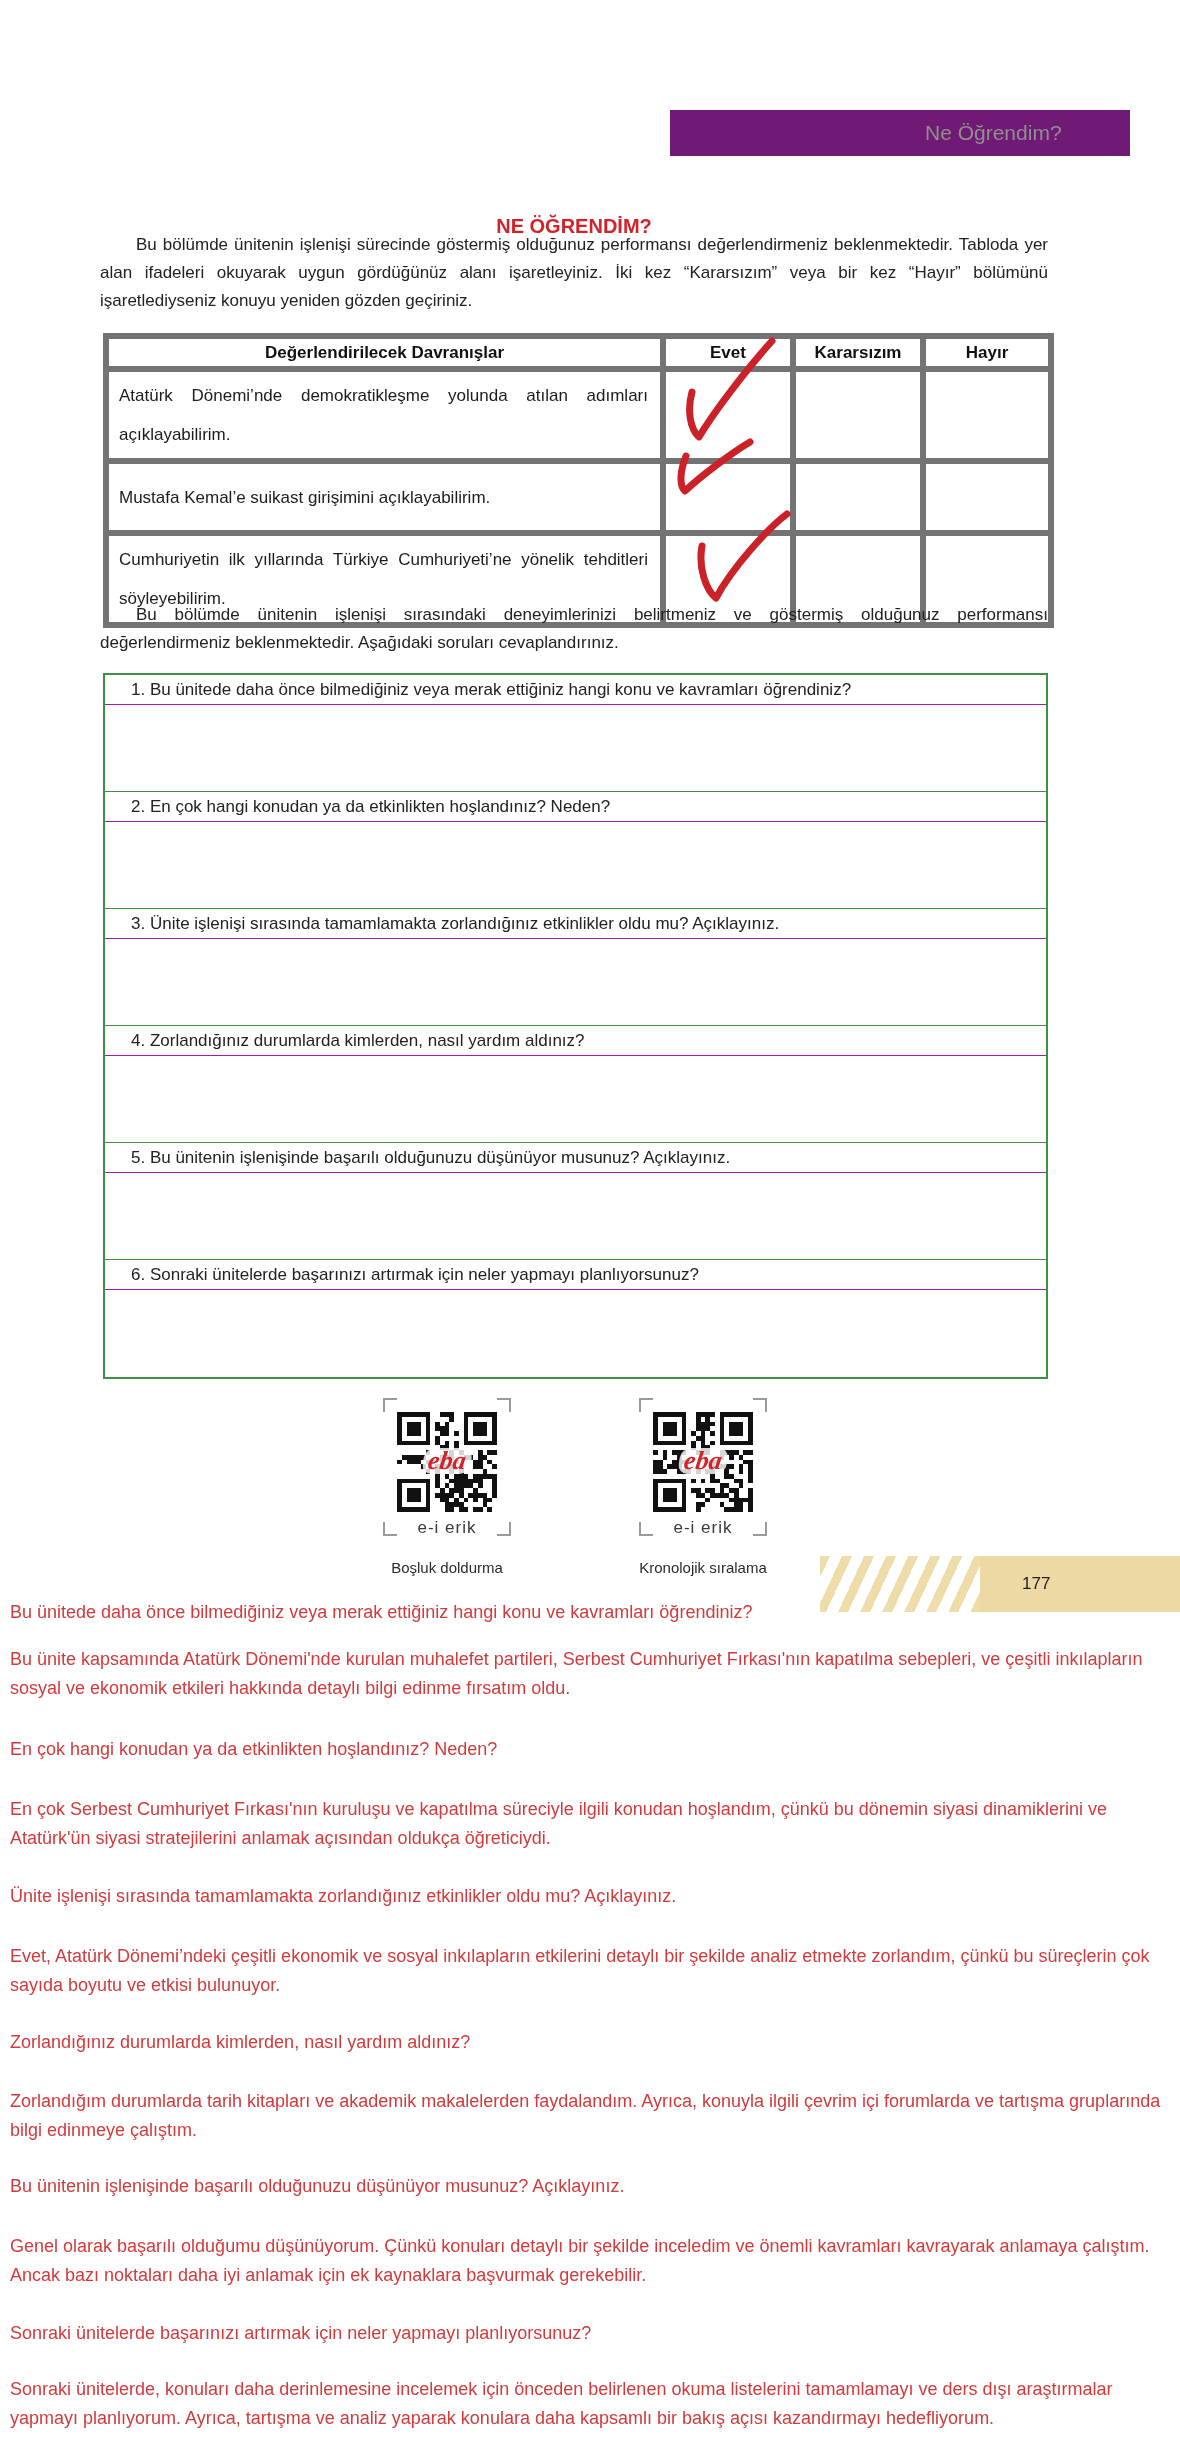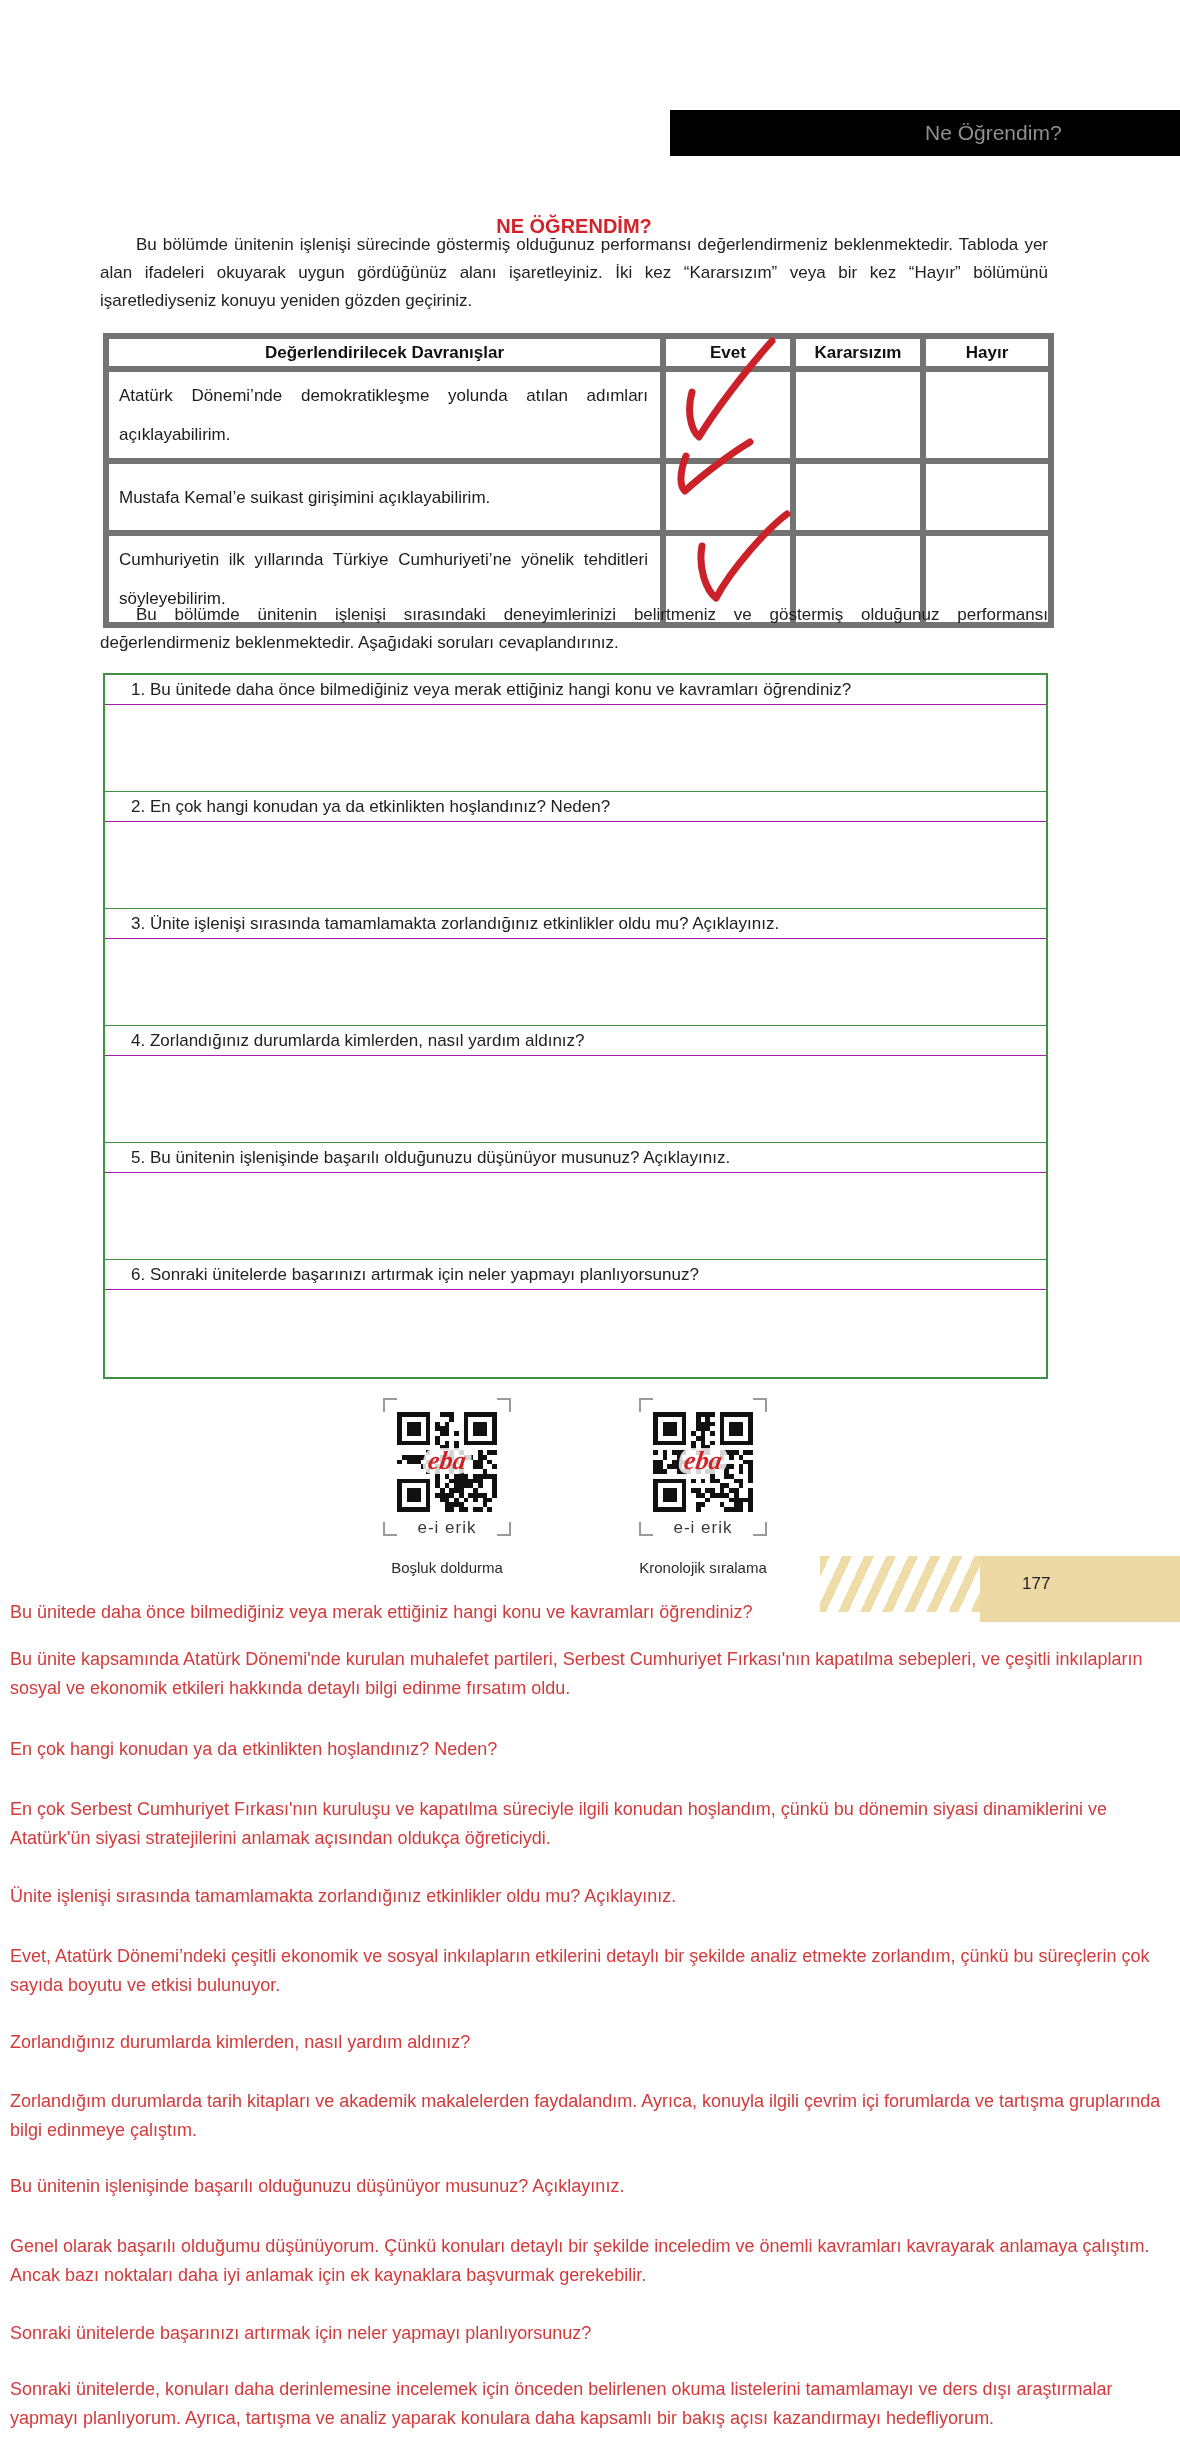--- a/index.html
+++ b/index.html
@@ -2,22 +2,22 @@
 <html lang="tr"><head>
 <meta charset="utf-8">
 <style>
   * { margin:0; padding:0; box-sizing:border-box; }
   html,body { background:#ffffff; }
   body { width:1180px; height:2460px; position:relative; overflow:hidden;
          font-family:"Liberation Sans", sans-serif; color:#1c1c1c; }
   .page { position:absolute; inset:0; }
 
   
-  .header-bar { position:absolute; left:670px; top:110px; width:510px; height:46px;
-                background:#000000; }
+  .header-bar { position:absolute; left:670px; top:110px; width:460px; height:46px;
+                background:#701a75; }
   .header-bar span { display:block; line-height:46px; padding-left:255px;
                      font-size:21px; color:#8f8f8f; }
 
   
   .sec-title { position:absolute; left:100px; top:203px; width:948px; text-align:center;
                font-size:20px; font-weight:bold; color:#d2232a;margin-top:12px; }
   .para { position:absolute; left:100px; width:948px; font-size:17px; line-height:28px;
           text-align:justify; text-indent:36px; color:#222; }
   .para1 { top:231px; }
   .para2 { top:601px; }
@@ -56,21 +56,21 @@
   .qr-label-row { position:relative; margin-top:6px; height:22px; text-align:center;
                   font-size:17px; color:#3a3a3a; letter-spacing:1px; }
   .c-bl { left:16px; top:4px; border-left:2px solid #9a9a9a; border-bottom:2px solid #9a9a9a; }
   .c-br { right:16px; top:4px; border-right:2px solid #9a9a9a; border-bottom:2px solid #9a9a9a; }
   .qr-caption { margin-top:19px; text-align:center; font-size:15px; color:#2b2b2b; white-space:nowrap; }
 
   
   .stripes { position:absolute; left:820px; top:1556px; width:160px; height:56px;
              background:repeating-linear-gradient(115deg,
                #eedca9 0px, #eedca9 9px, rgba(238,220,169,0) 9px, rgba(238,220,169,0) 20px); }
-  .page-bar { position:absolute; left:980px; top:1556px; width:200px; height:66px;
+  .page-bar { position:absolute; left:980px; top:1556px; width:200px; height:56px;
               background:#ecd9a4; }
   .page-bar span { display:block; line-height:56px; padding-left:42px; font-size:17px; color:#222; }
 
   
   .ov { position:absolute; left:10px; width:1155px; font-size:18px; line-height:29px;
         color:#d23a3c; }
 </style>
 </head>
 <body>
 

